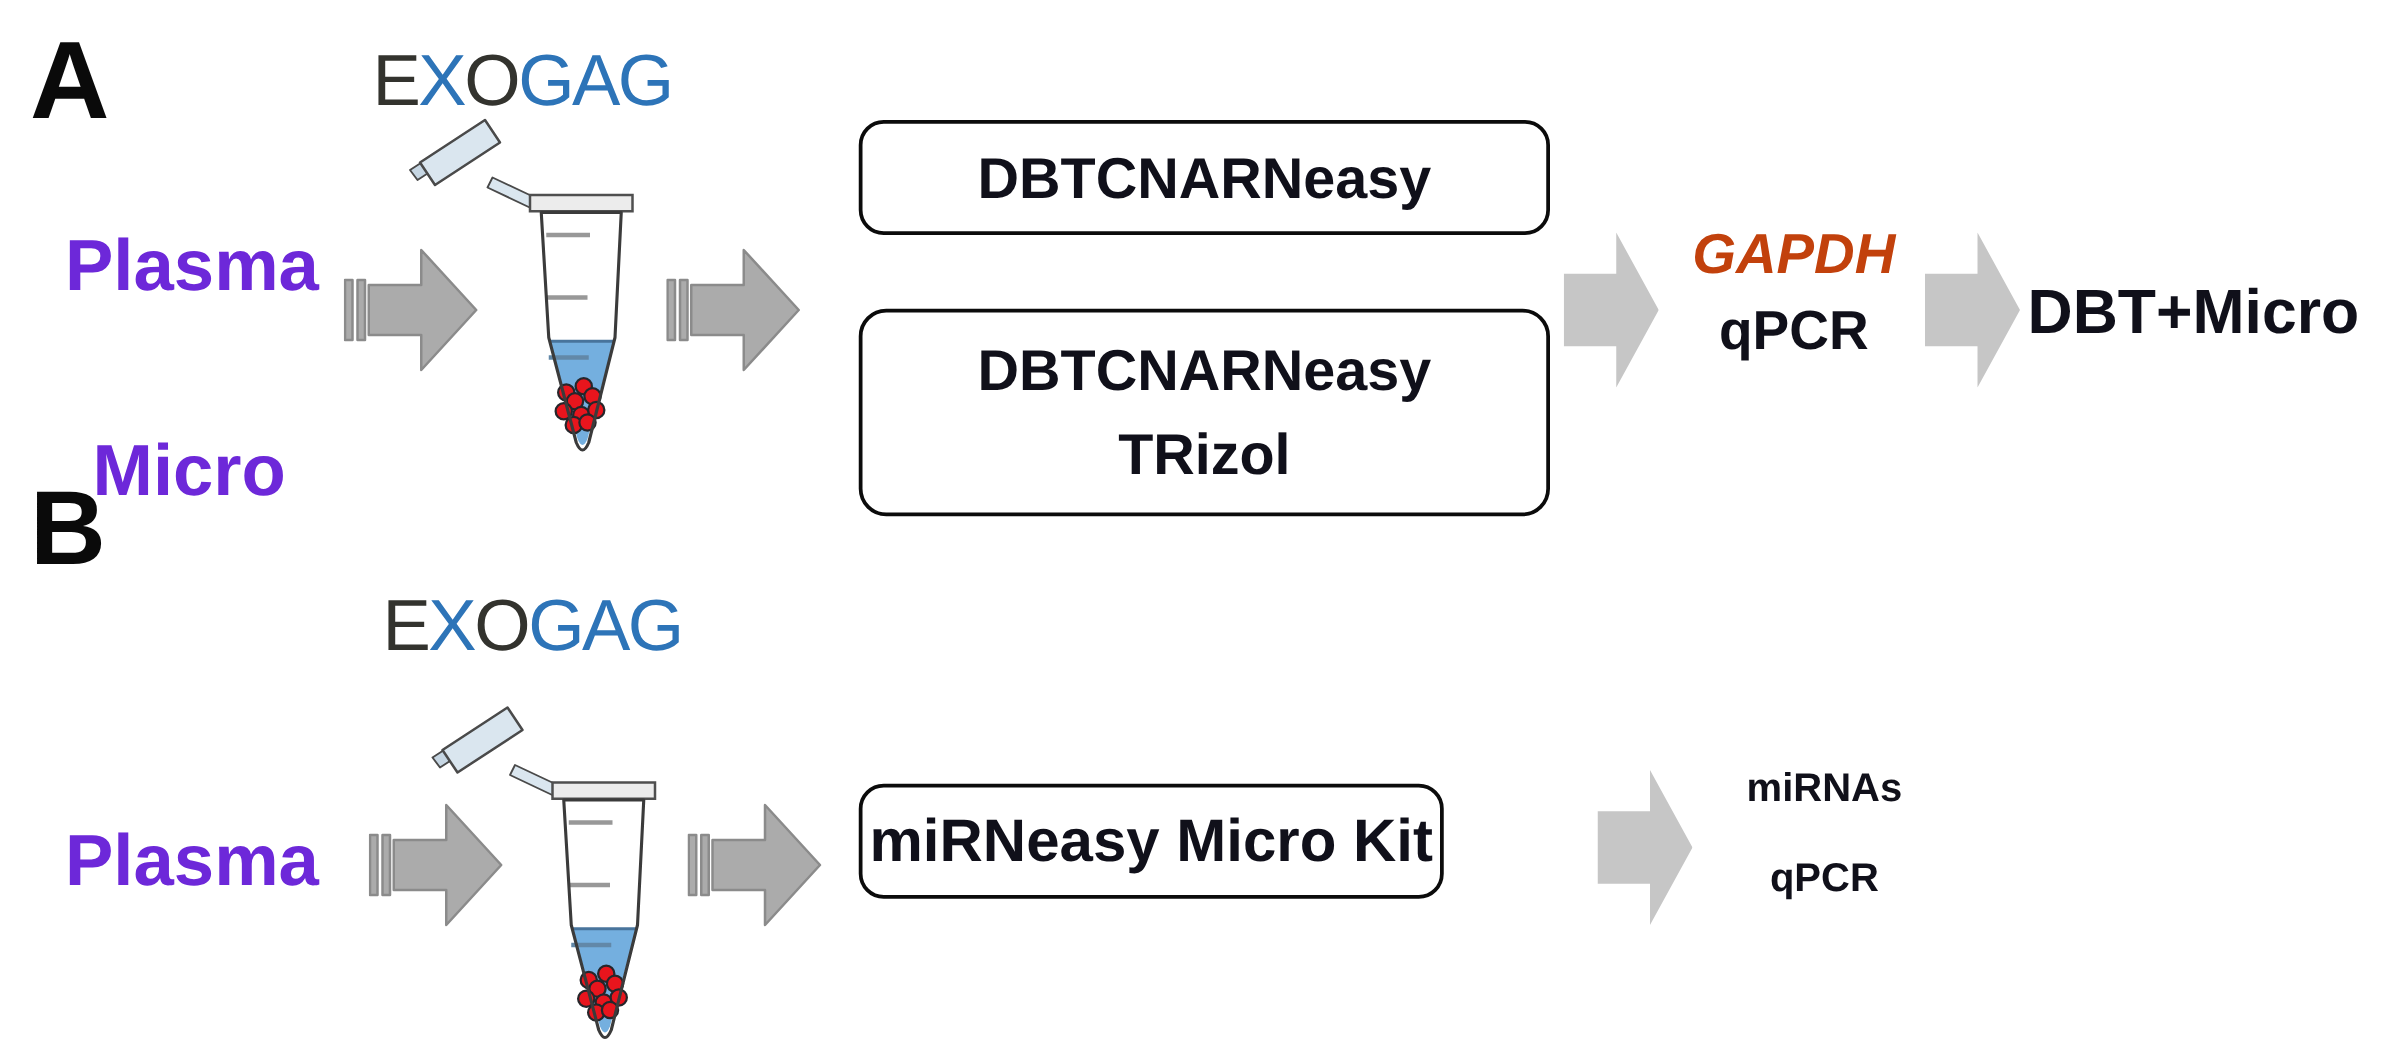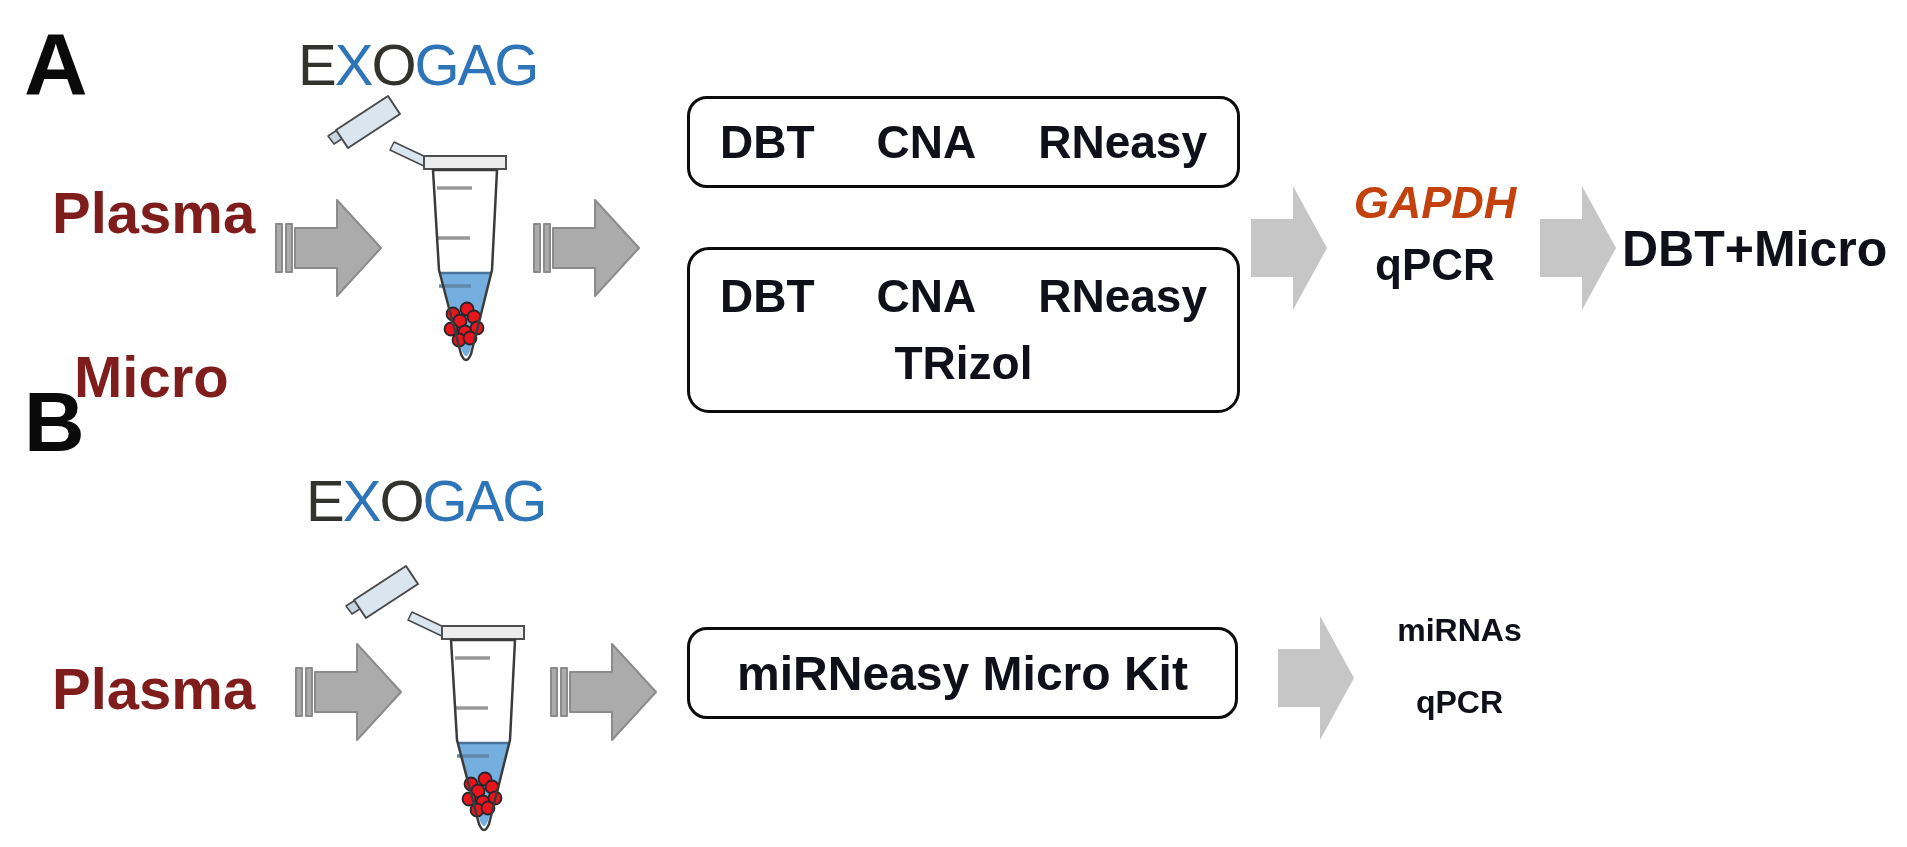--- a/index.html
+++ b/index.html
@@ -2,29 +2,29 @@
 <html><head>
 <meta charset="utf-8">
 <style>
   html,body{margin:0;padding:0;}
   body{
     width:1907px;height:847px;position:relative;background:#ffffff;overflow:hidden;
     font-family:"Liberation Sans", sans-serif;color:#111119;
   }
   .abs{position:absolute;}
   .panel-letter{font-size:88px;font-weight:700;line-height:1;color:#0a0a0a;}
-  .sample-label{font-size:58px;font-weight:700;line-height:1;color:#7f1d1d;}
+  .sample-label{font-size:58px;font-weight:700;line-height:1;color:#6d28d9;}
   .logo{font-size:58px;font-weight:400;line-height:1;letter-spacing:-2px;white-space:nowrap;}
   .lg-dark{color:#33332e;}
   .lg-blue{color:#2d74b8;}
   .box{
     background:#ffffff;border:3.5px solid #0b0b0b;border-radius:20px;
     display:flex;align-items:center;justify-content:center;box-sizing:border-box;
   }
-  .kits-row{display:flex;gap:62px;justify-content:center;align-items:center;}
+  .kits-row{display:flex;justify-content:center;align-items:center;}
   .box-word{font-size:46px;font-weight:700;line-height:1.1;color:#10101a;white-space:nowrap;}
   .two-line{flex-direction:column;gap:16px;}
   .kit-b-label{font-size:48px;font-weight:700;color:#10101a;white-space:nowrap;}
   .out-block{text-align:center;line-height:62px;white-space:nowrap;}
   .gapdh{font-size:45px;font-weight:700;font-style:italic;color:#c2410c;}
   .qpcr{font-size:44px;font-weight:700;color:#10101a;}
   .mir-block{text-align:center;line-height:72px;white-space:nowrap;}
   .mir-line{font-size:32px;font-weight:700;color:#10101a;}
   .result-label{font-size:50px;font-weight:700;line-height:1;color:#10101a;white-space:nowrap;}
   svg{display:block;}
@@ -156,21 +156,21 @@
 <svg class="abs" style="left:550px;top:642px" width="110" height="100" viewBox="0 0 110 100">
   <g fill="#ababab">
       <g stroke-width="2" stroke-linejoin="round" stroke="#8b8b8b">
     <rect x="1" y="26" width="6" height="48"></rect>
         <rect x="11" y="26" width="6" height="48"></rect>
     <polygon points="20,30 62,30 62,2 106,50 62,98 62,70 20,70"></polygon>
   </g>
     </g>
 </svg>
 
-<div class="abs box" style="left:687px;top:627px;width:551px;height:92px">
+<div class="abs box" style="left:687px;top:627px;width:468px;height:92px">
   <span class="kit-b-label">miRNeasy Micro Kit</span>
 </div>
 
 <svg class="abs" style="left:1278px;top:616px" width="76" height="124" viewBox="0 0 76 124">
   <polygon points="0,33 42,33 42,0 76,62 42,124 42,91 0,91" fill="#c6c6c6"></polygon>
 </svg>
 
 <div class="abs mir-block" style="left:1362px;top:594px;width:195px">
   <div class="mir-line">miRNAs</div>
   <div class="mir-line">qPCR</div>

